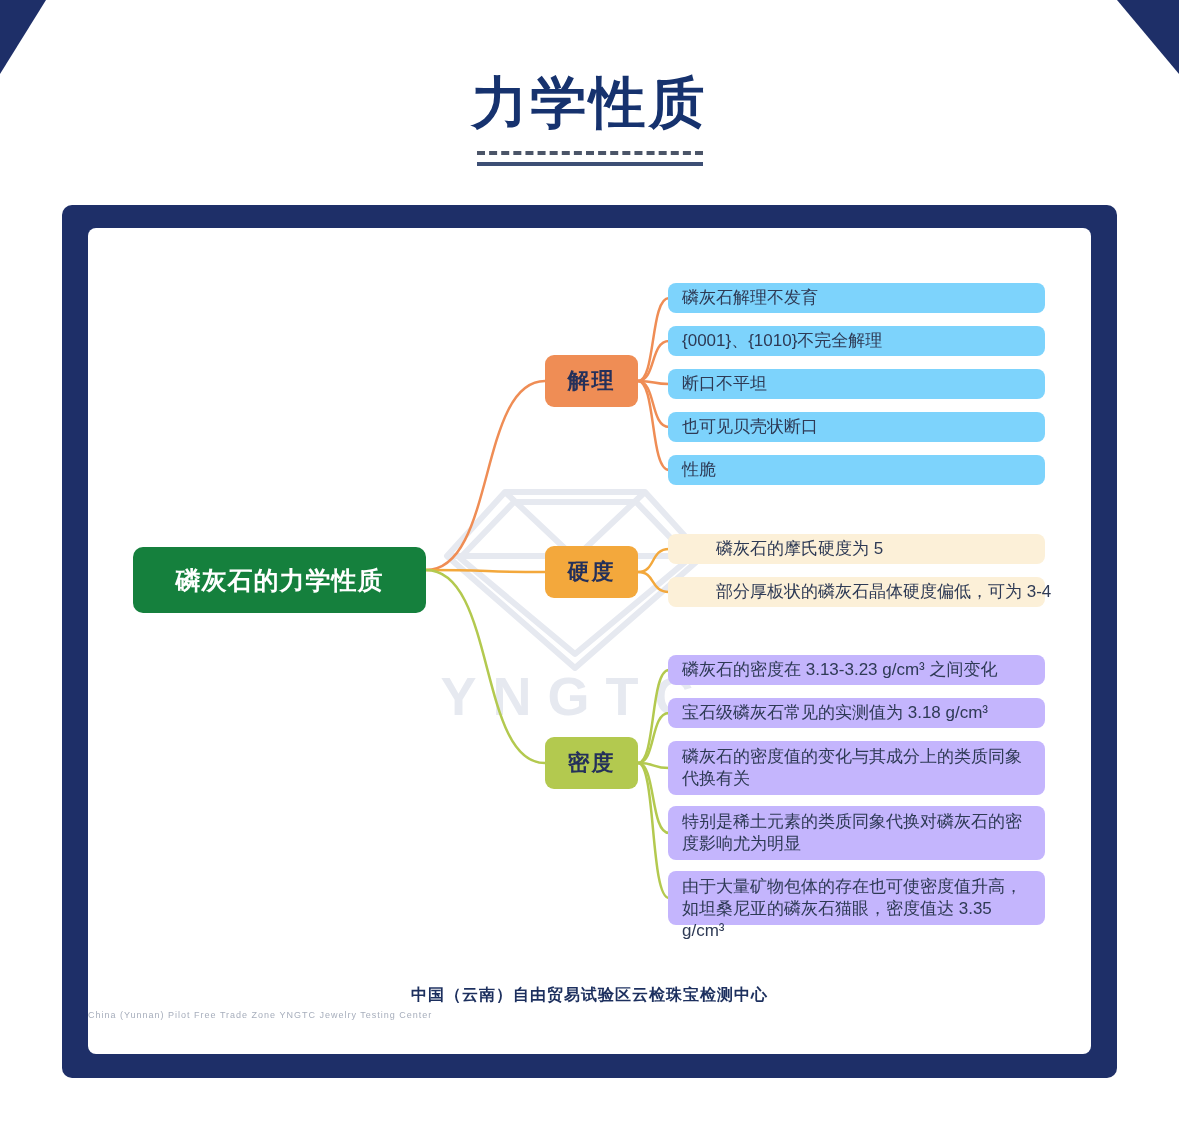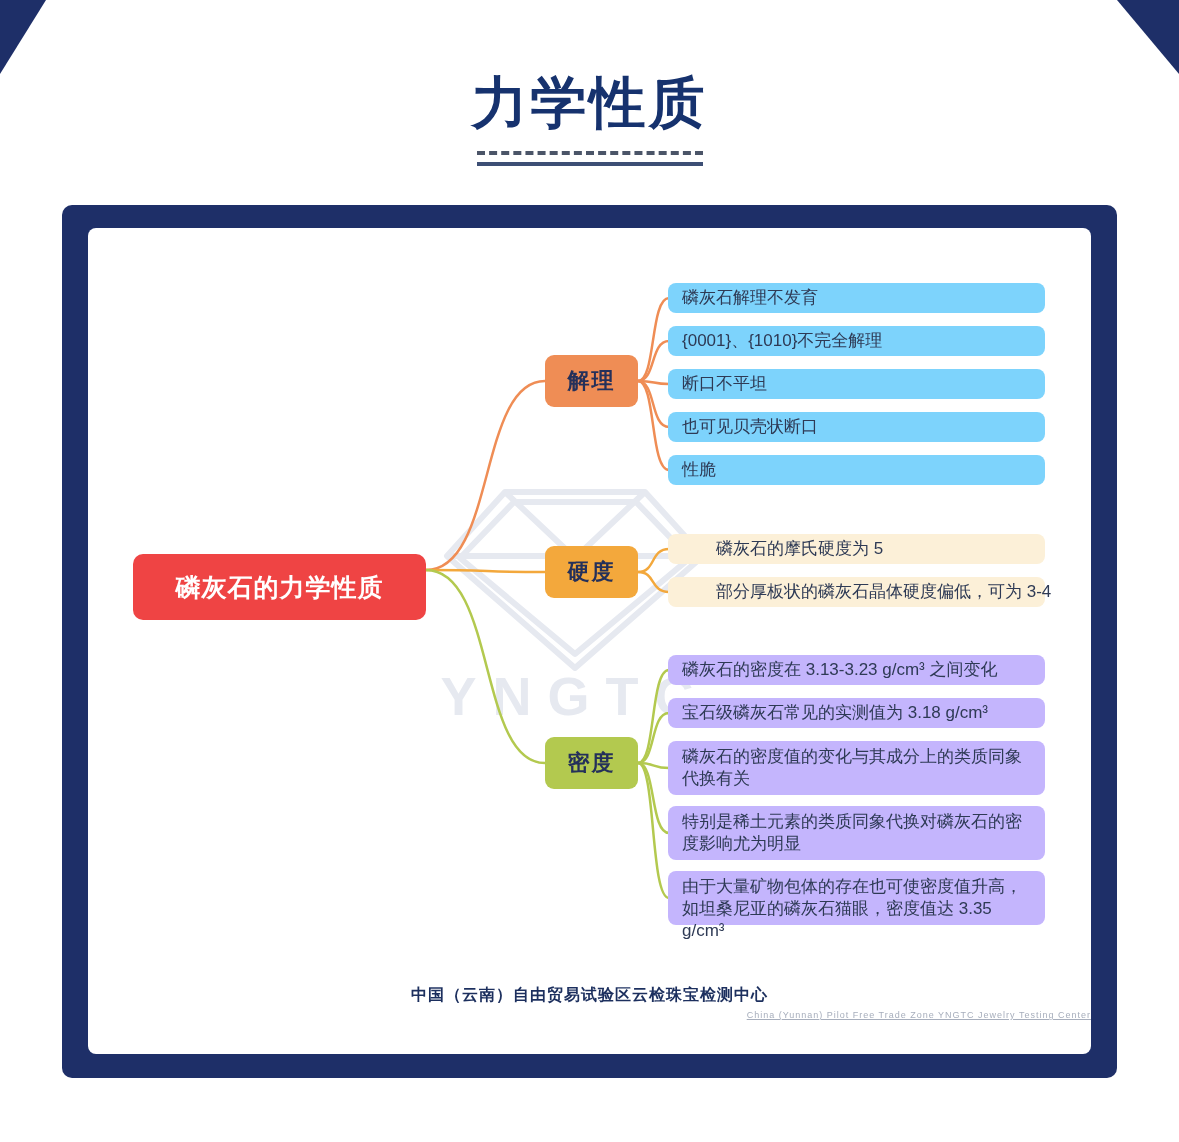--- a/index.html
+++ b/index.html
@@ -27,22 +27,22 @@
     position: absolute; left: 62px; top: 205px; width: 1055px; height: 873px;
     background: #1e2f68; border-radius: 10px;
   }
   .card {
     position: absolute; left: 26px; top: 23px; width: 1003px; height: 826px;
     background: #ffffff; border-radius: 8px; overflow: hidden;
   }
   .card svg.decor { position: absolute; left: 0; top: 0; }
 
   .root-node {
-    position: absolute; left: 45px; top: 326px; width: 293px; height: 66px;
-    background: #ef4444; border-radius: 10px; color: #ffffff;
+    position: absolute; left: 45px; top: 319px; width: 293px; height: 66px;
+    background: #15803d; border-radius: 10px; color: #ffffff;
     display: flex; align-items: center; justify-content: center;
     font-size: 25px; font-weight: 600; letter-spacing: 1px;
   }
   .branch {
     position: absolute; left: 457px; width: 93px; height: 52px;
     border-radius: 9px; display: flex; align-items: center; justify-content: center;
     font-size: 22px; font-weight: 700; color: #24305a; letter-spacing: 2px;
   }
   .branch.cleavage { top: 127px; background: #ef8d55; }
   .branch.hardness { top: 318px; background: #f3a83c; }
@@ -56,22 +56,22 @@
   .leaf.multi { white-space: normal; line-height: 22px; height: 54px; padding: 5px 14px; }
   .leaf.pink  { background: #7dd3fc; }
   .leaf.cream { background: #fcf0d8; padding-left: 48px; }
   .leaf.green { background: #c4b5fd; }
 
   .footer-zh {
     position: absolute; top: 757px; left: 0; width: 100%; text-align: center;
     font-size: 16px; font-weight: 700; color: #1c2f5e; letter-spacing: 1px;
   }
   .footer-en {
-    position: absolute; top: 782px; left: 0; width: 100%; text-align: right;
-    font-size: 9px; color: #a7aebc; letter-spacing: 1px; text-decoration: underline;
+    position: absolute; top: 782px; left: 0; width: 100%; text-align: left;
+    font-size: 9px; color: #a7aebc; letter-spacing: 1px;
   }
 </style>
 </head>
 <body>
 
 <div class="corner tl"></div>
 <div class="corner tr"></div>
 
 <h1 class="title">力学性质</h1>
 <div class="underline">

